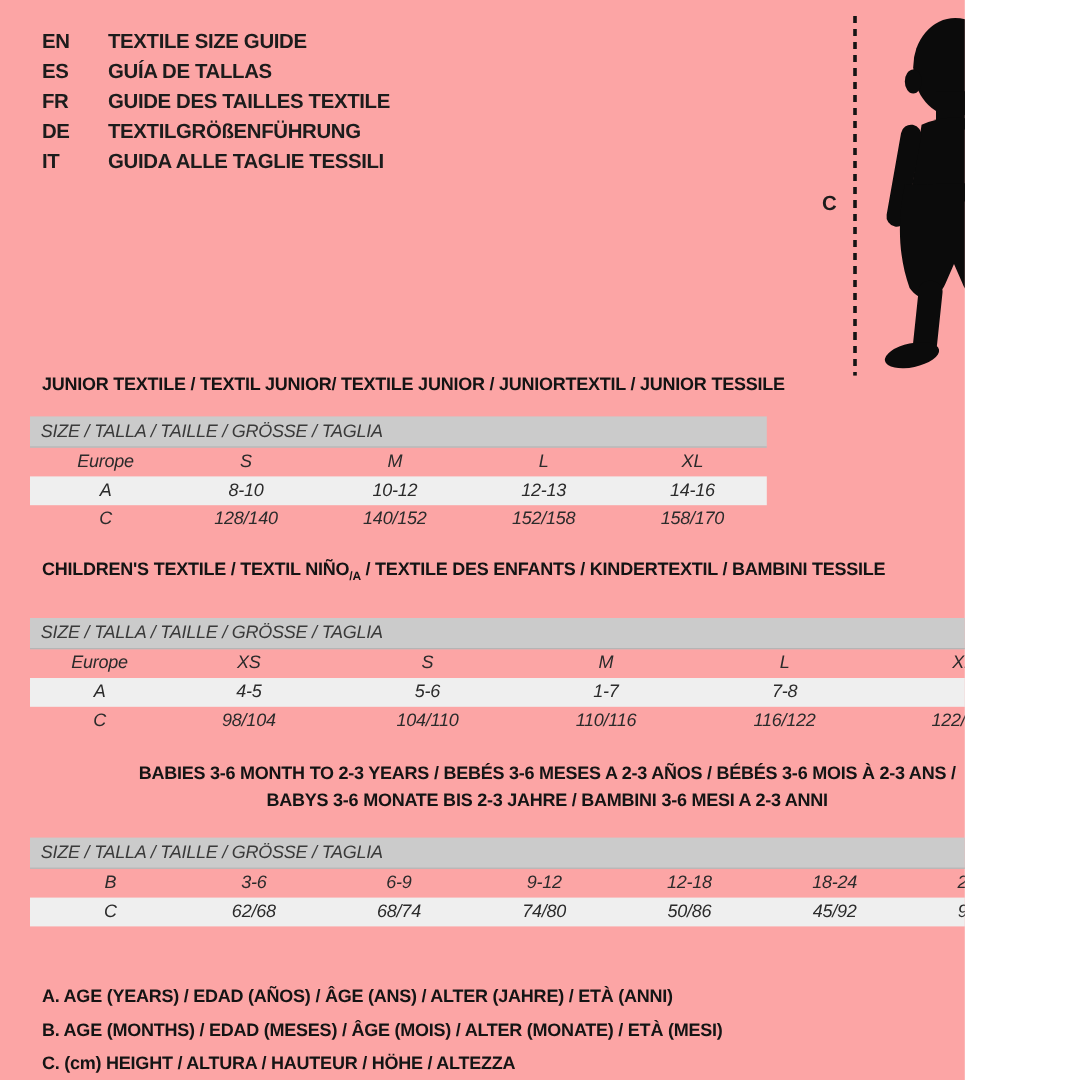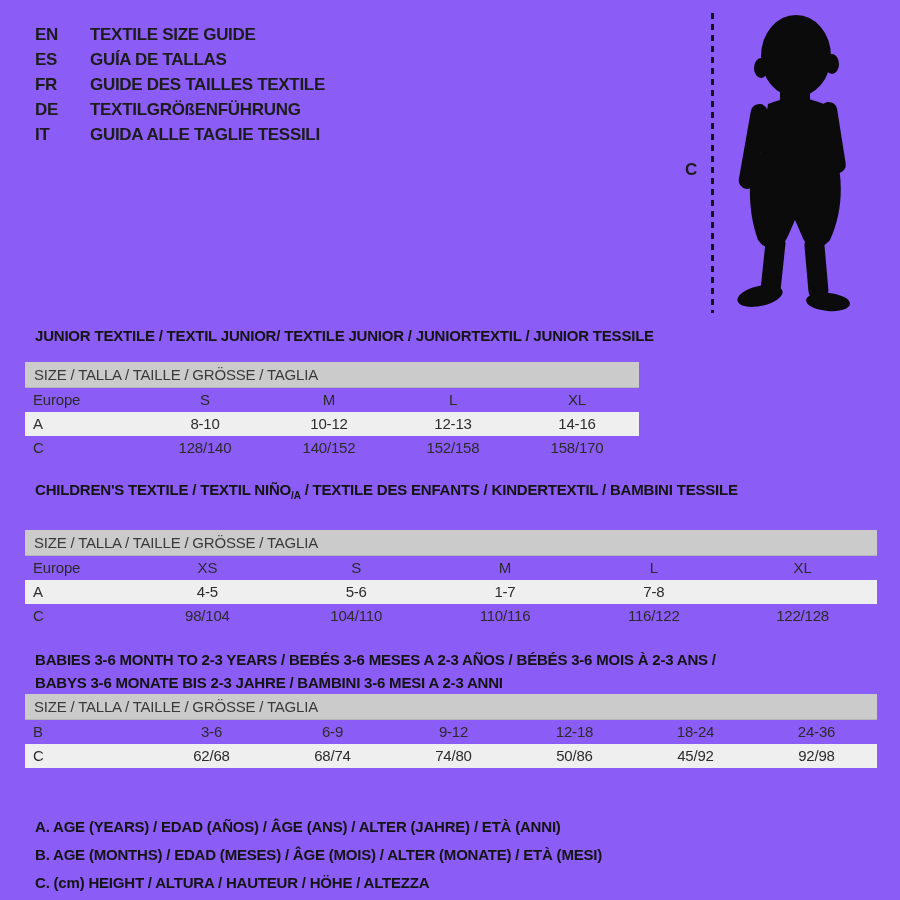--- a/index.html
+++ b/index.html
@@ -1,62 +1,62 @@
 <!DOCTYPE html>
 <html><head>
 <meta charset="utf-8">
 <style>
   html,body{margin:0;padding:0;background:#ffffff;}
   .page{
     position:relative;
-    width:900px;height:900px;
-    background:#8b5cf6;
+    width:804px;height:900px;
+    background:#fca5a5;
     font-family:"Liberation Sans", sans-serif;
     color:#1c1c1c;
     overflow:hidden;
   }
   
   .lang-list{position:absolute;left:35px;top:22px;}
   .lang-row{display:flex;line-height:25px;font-size:17px;font-weight:bold;letter-spacing:-0.3px;}
   .lang-code{width:55px;flex:0 0 55px;}
   
   .figure{position:absolute;left:660px;top:0;width:240px;height:330px;}
   .dotted-line{
     position:absolute;left:51px;top:13px;width:3px;height:300px;
     background:repeating-linear-gradient(to bottom,#141414 0 6px,transparent 6px 11px);
   }
   .c-label{position:absolute;left:25px;top:160px;font-size:17px;font-weight:bold;}
   .silhouette{position:absolute;left:64px;top:8px;}
   
-  .content{position:absolute;left:25px;top:327px;width:852px;}
+  .content{position:absolute;left:25px;top:312px;width:852px;}
   .sec-title{
     margin:0;padding-left:10px;
     font-size:15px;line-height:17px;font-weight:bold;
     letter-spacing:-0.2px;color:#141414;
   }
   .sec-title .subA{font-size:10px;vertical-align:sub;}
   .mb-title{margin-bottom:18px;}
   .mt-sec{margin-top:21px;}
-  .babies-title{margin-top:20px;}
+  .babies-title{margin-top:20px;margin-bottom:19px;text-align:center;}
   .babies-title div{line-height:23px;}
-  .tbl{margin:0;}
+  .tbl{margin:0;font-style:italic;}
   .tbl.w-junior{width:614px;}
   .tbl.w-full{width:852px;}
   .size-bar{
     height:26px;line-height:26px;
     background:#cbcbcb;color:#3a3a3a;
     font-size:15px;letter-spacing:-0.2px;
     padding-left:9px;box-sizing:border-box;
     border-bottom:1px solid #b5b5b5;
   }
   .t-row{display:grid;height:24px;line-height:24px;font-size:15px;color:#2b2b2b;letter-spacing:-0.2px;}
   .r-junior{grid-template-columns:118px repeat(4,1fr);}
   .r-child{grid-template-columns:108px repeat(5,1fr);}
   .r-baby{grid-template-columns:126px repeat(6,1fr);}
-  .t-label{text-align:left;padding-left:8px;}
+  .t-label{text-align:center;padding-left:8px;}
   .t-cell{text-align:center;}
   .stripe{background:#efefef;}
   .children-gap{margin-bottom:26px;}
   
   .legend{margin-top:45px;padding-left:10px;}
   .legend-line{font-size:15px;font-weight:bold;line-height:28px;letter-spacing:-0.2px;color:#141414;}
 </style>
 </head>
 <body>
 

